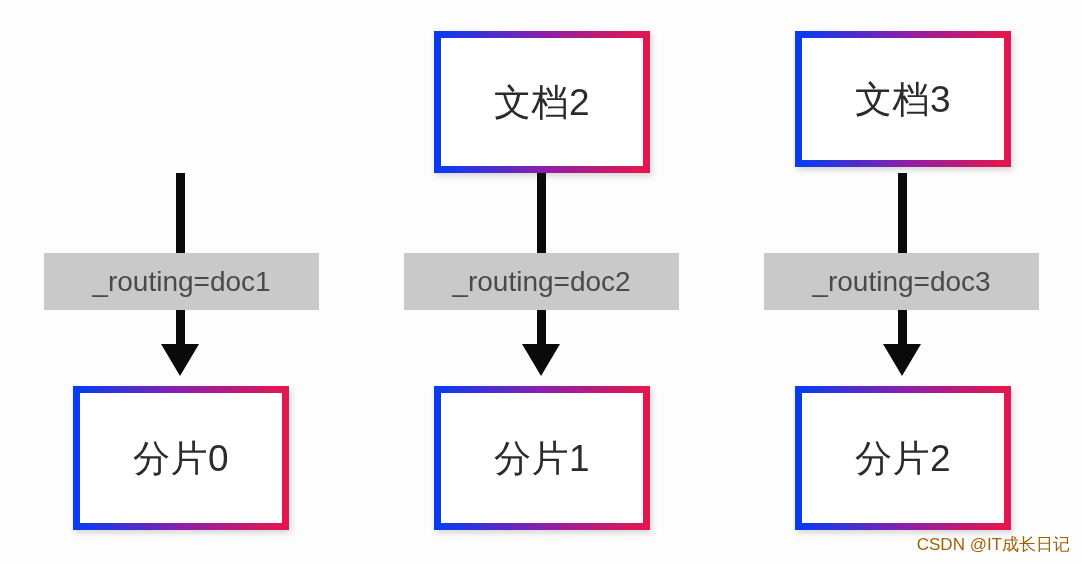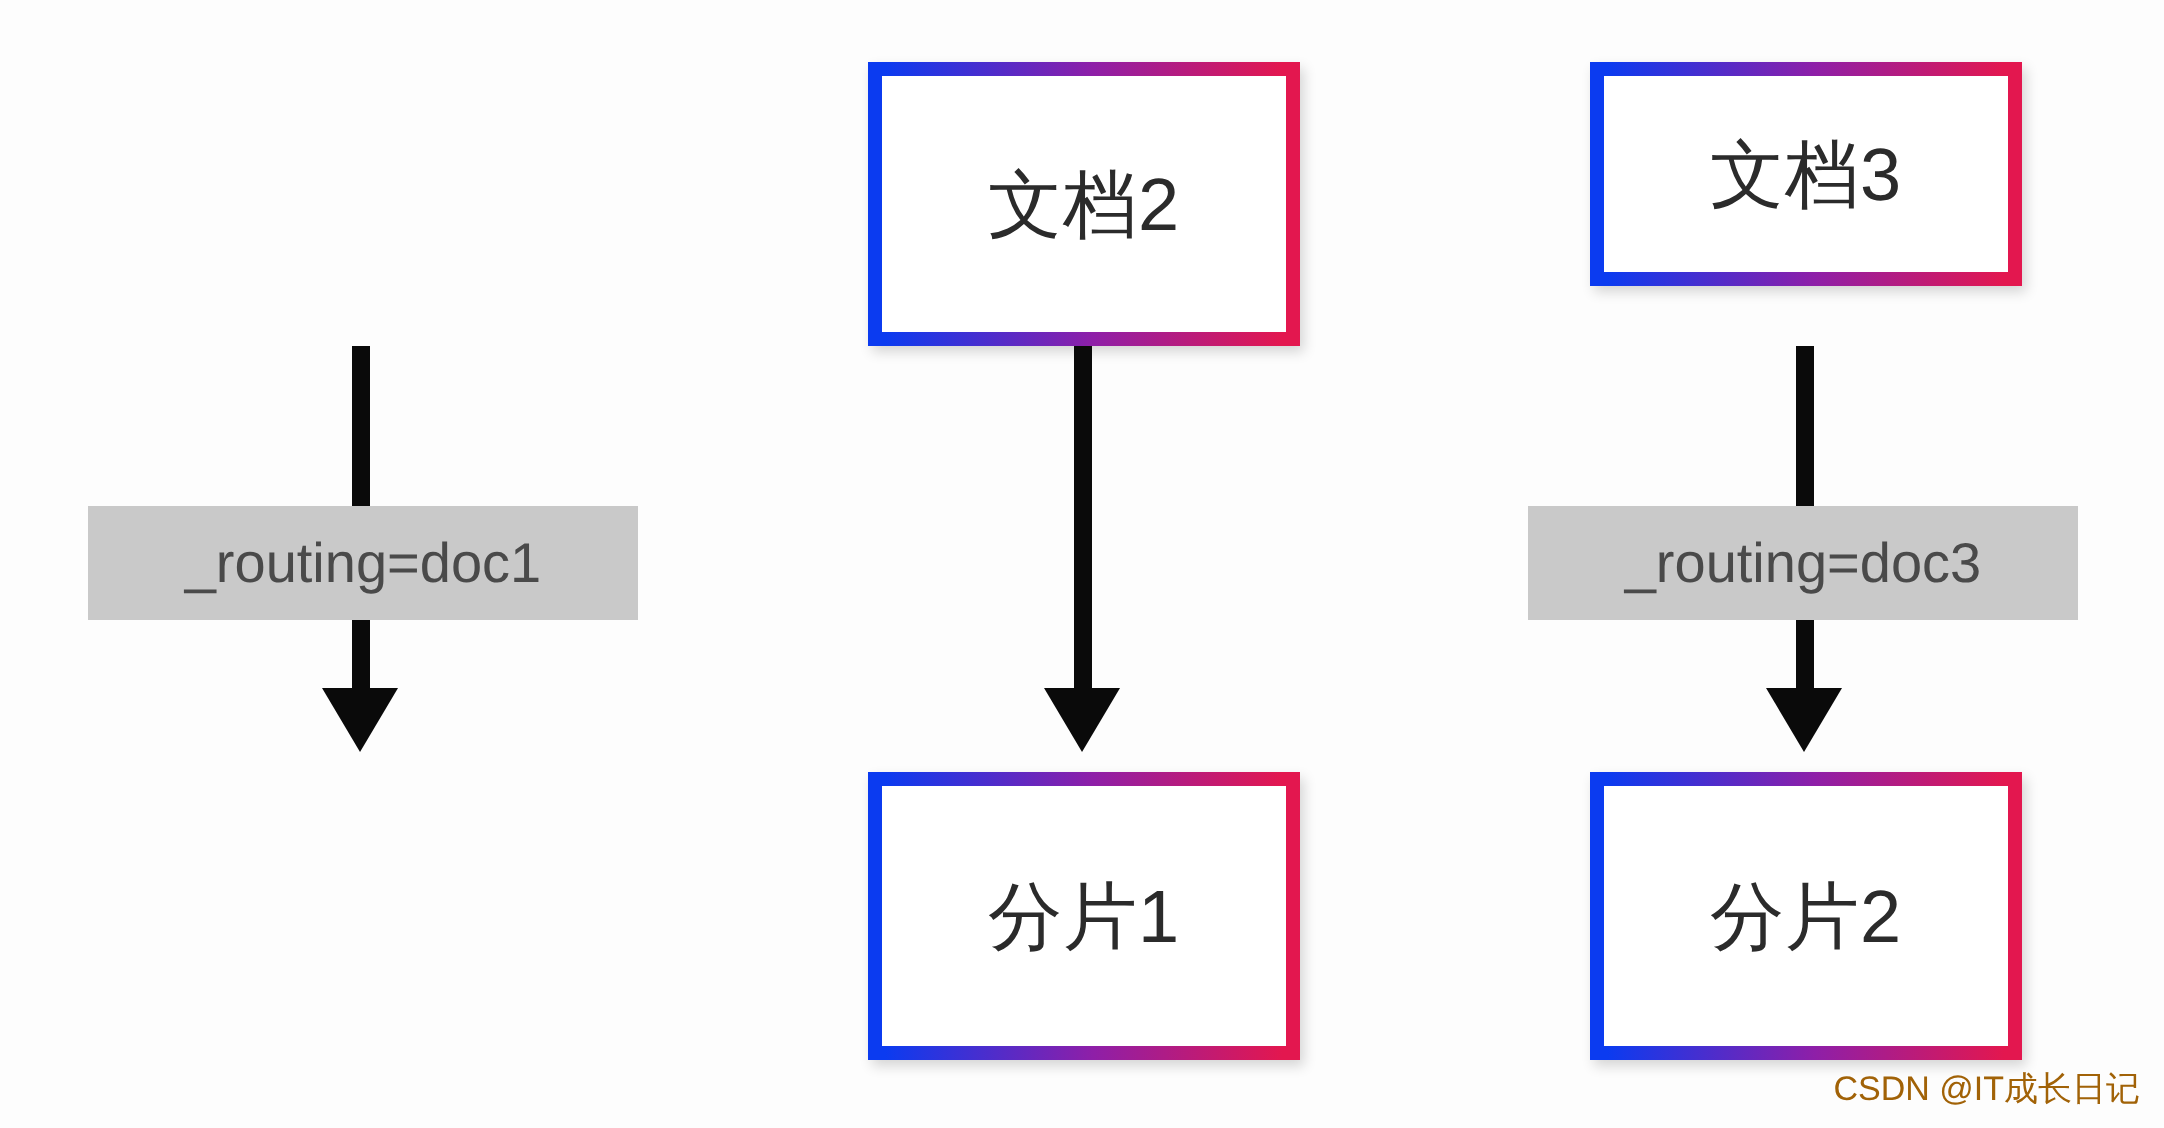--- a/index.html
+++ b/index.html
@@ -83,34 +83,38 @@
 <body>
 
 <div id="canvas">
 
 
   <div class="connector" style="left:176px; top:173px; height:173px;"></div>
   <div class="arrowhead" style="left:161px; top:344px;"></div>
 
   <div class="routing-label" style="left:44px; top:253px; width:275px;">_routing=doc1</div>
 
+  <div class="node" style="--c1:#0b3bf0; --c2:#8e1fa8; --c3:#e3174f; left:73px; top:386px; width:216px; height:144px;">
+    <span class="node-label">分片0</span>
+  </div>
 
   <div class="node" style="--c1:#0b3bf0; --c2:#8e1fa8; --c3:#e3174f; left:434px; top:31px; width:216px; height:142px;justify-content:center;">
     <span class="node-label">文档2</span>
   </div>
 
   <div class="connector" style="left:537px; top:173px; height:173px;"></div>
   <div class="arrowhead" style="left:522px; top:344px;"></div>
 
+  <div class="routing-label" style="left:404px; top:253px; width:275px;">_routing=doc2</div>
 
   <div class="node" style="--c1:#0b3bf0; --c2:#8e1fa8; --c3:#e3174f; left:434px; top:386px; width:216px; height:144px;">
     <span class="node-label">分片1</span>
   </div>
 
-  <div class="node" style="--c1:#0b3bf0; --c2:#8e1fa8; --c3:#e3174f; left:795px; top:31px; width:216px; height:112px;">
+  <div class="node" style="--c1:#0b3bf0; --c2:#8e1fa8; --c3:#e3174f; left:795px; top:31px; width:216px; height:136px;">
     <span class="node-label">文档3</span>
   </div>
 
   <div class="connector" style="left:898px; top:173px; height:173px;"></div>
   <div class="arrowhead" style="left:883px; top:344px;"></div>
 
   <div class="routing-label" style="left:764px; top:253px; width:275px;">_routing=doc3</div>
 
   <div class="node" style="--c1:#0b3bf0; --c2:#8e1fa8; --c3:#e3174f; left:795px; top:386px; width:216px; height:144px;">
     <span class="node-label">分片2</span>

